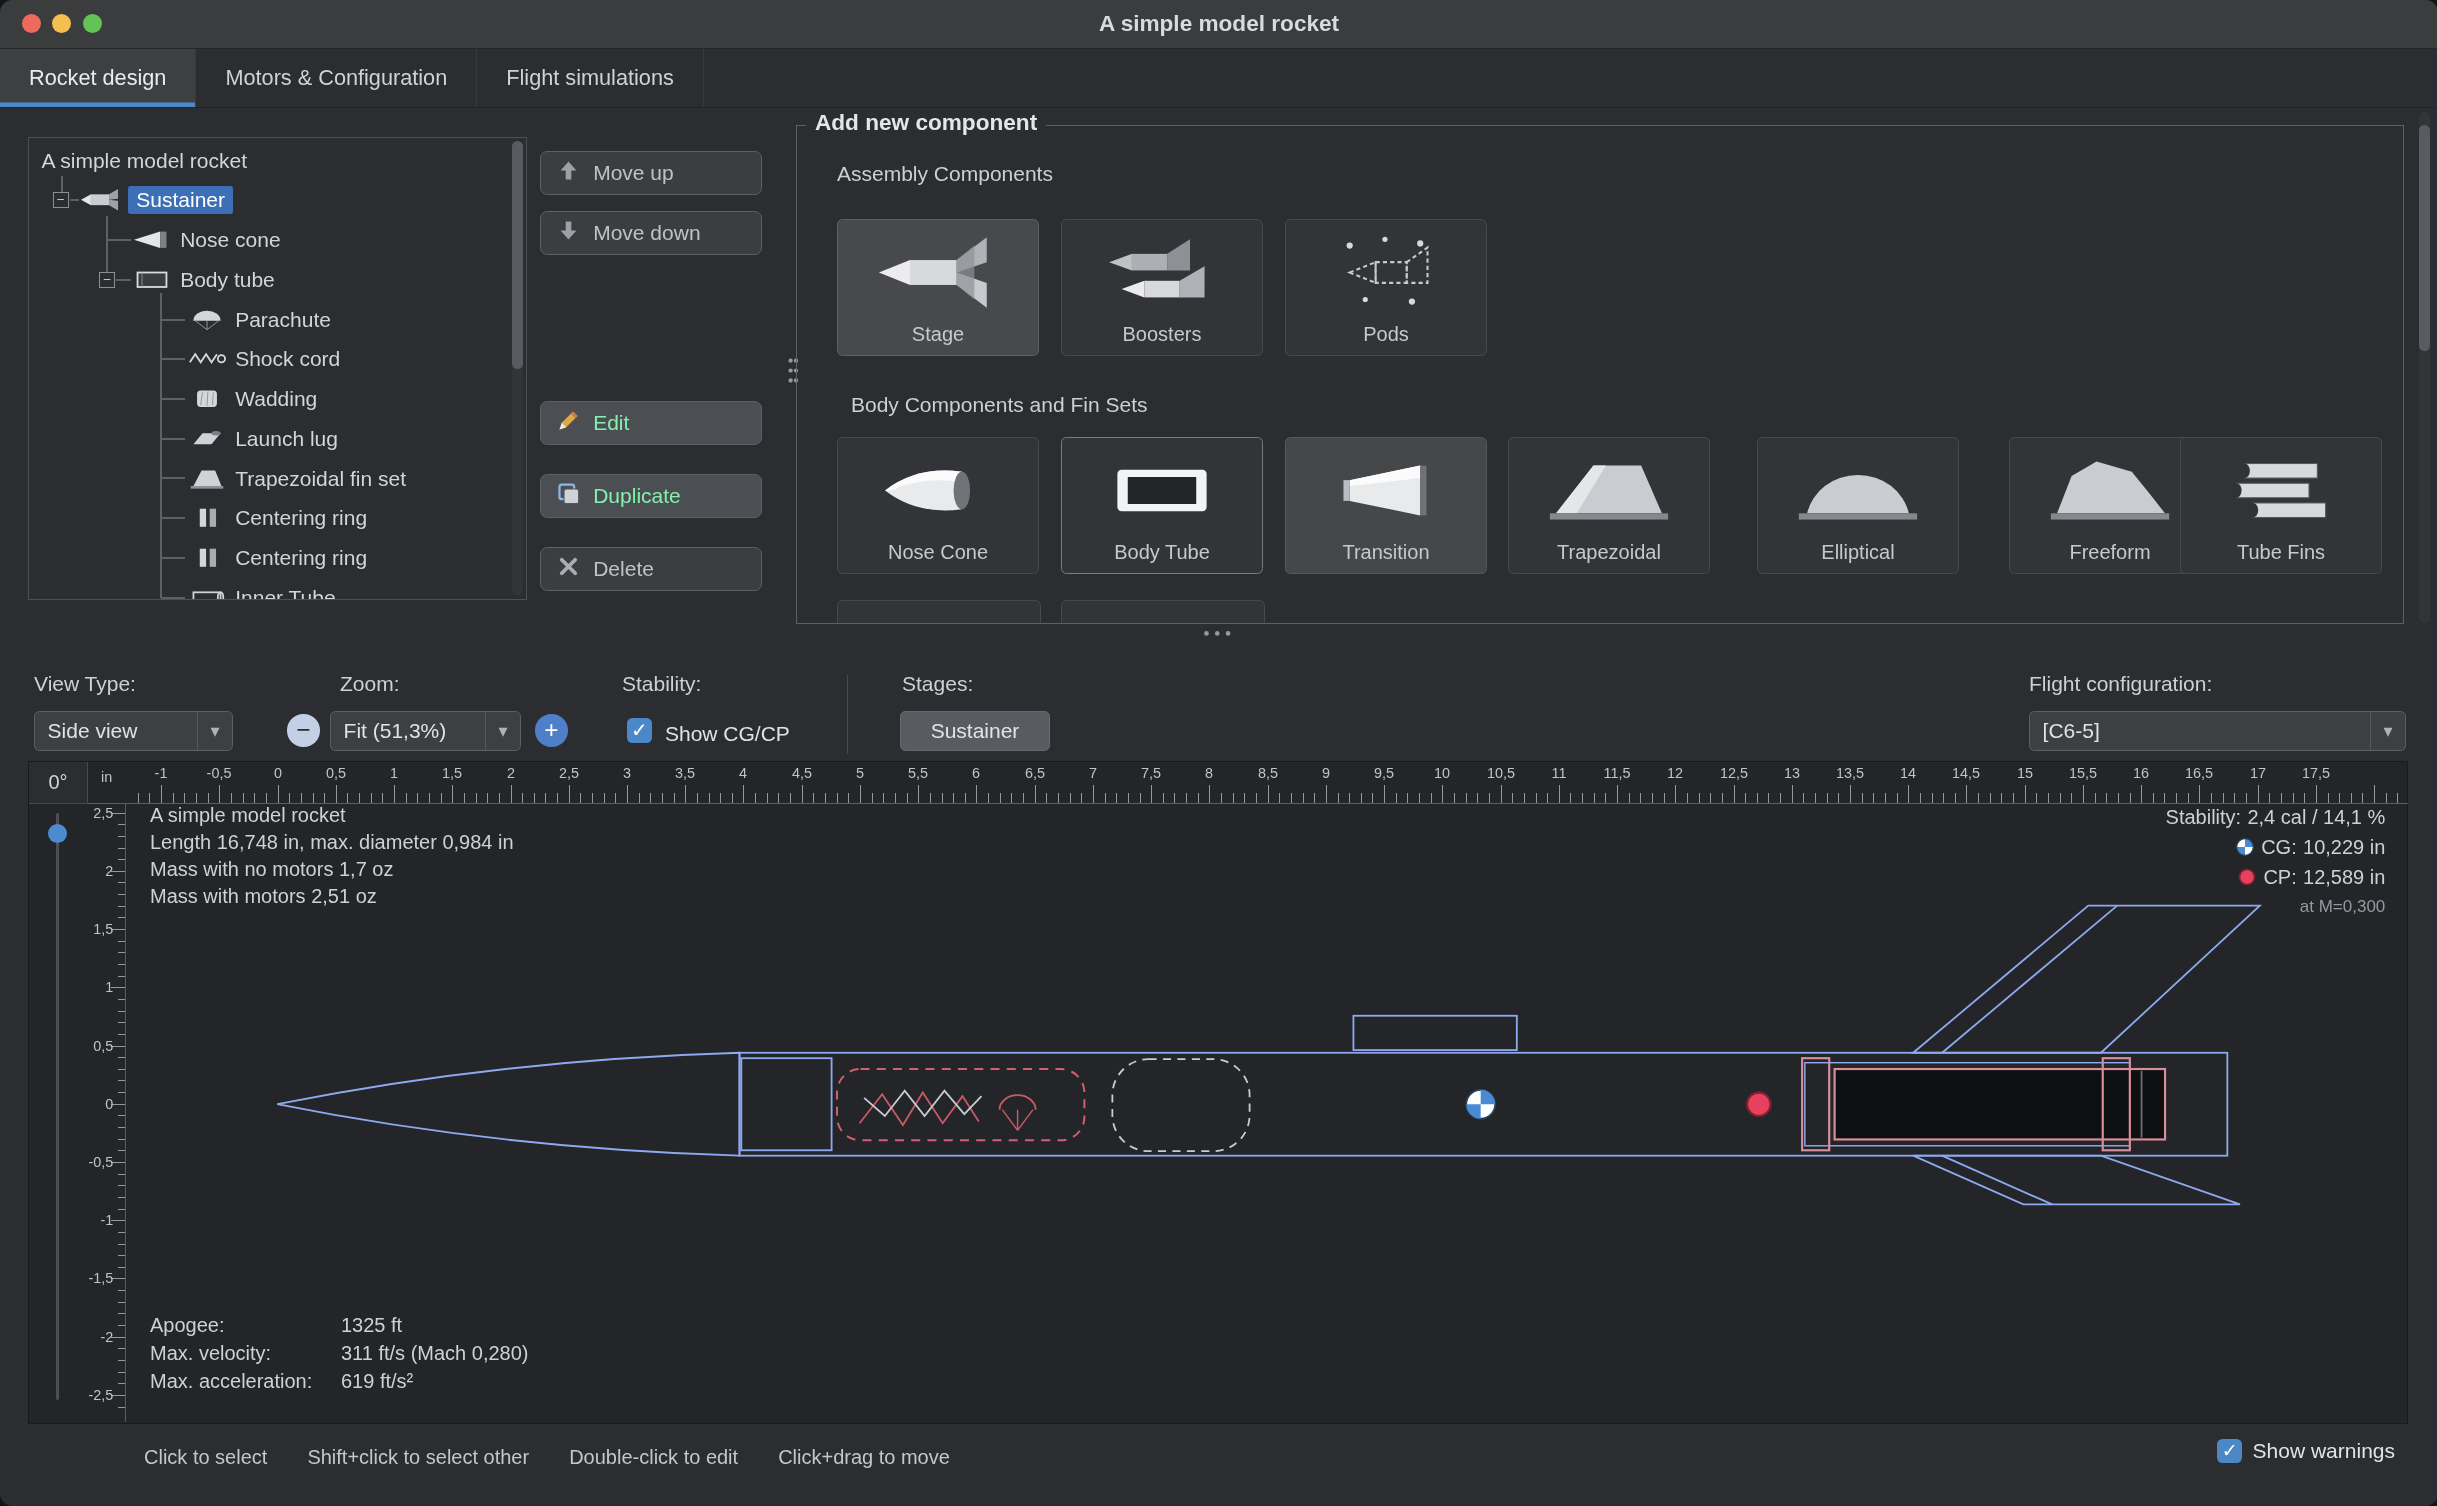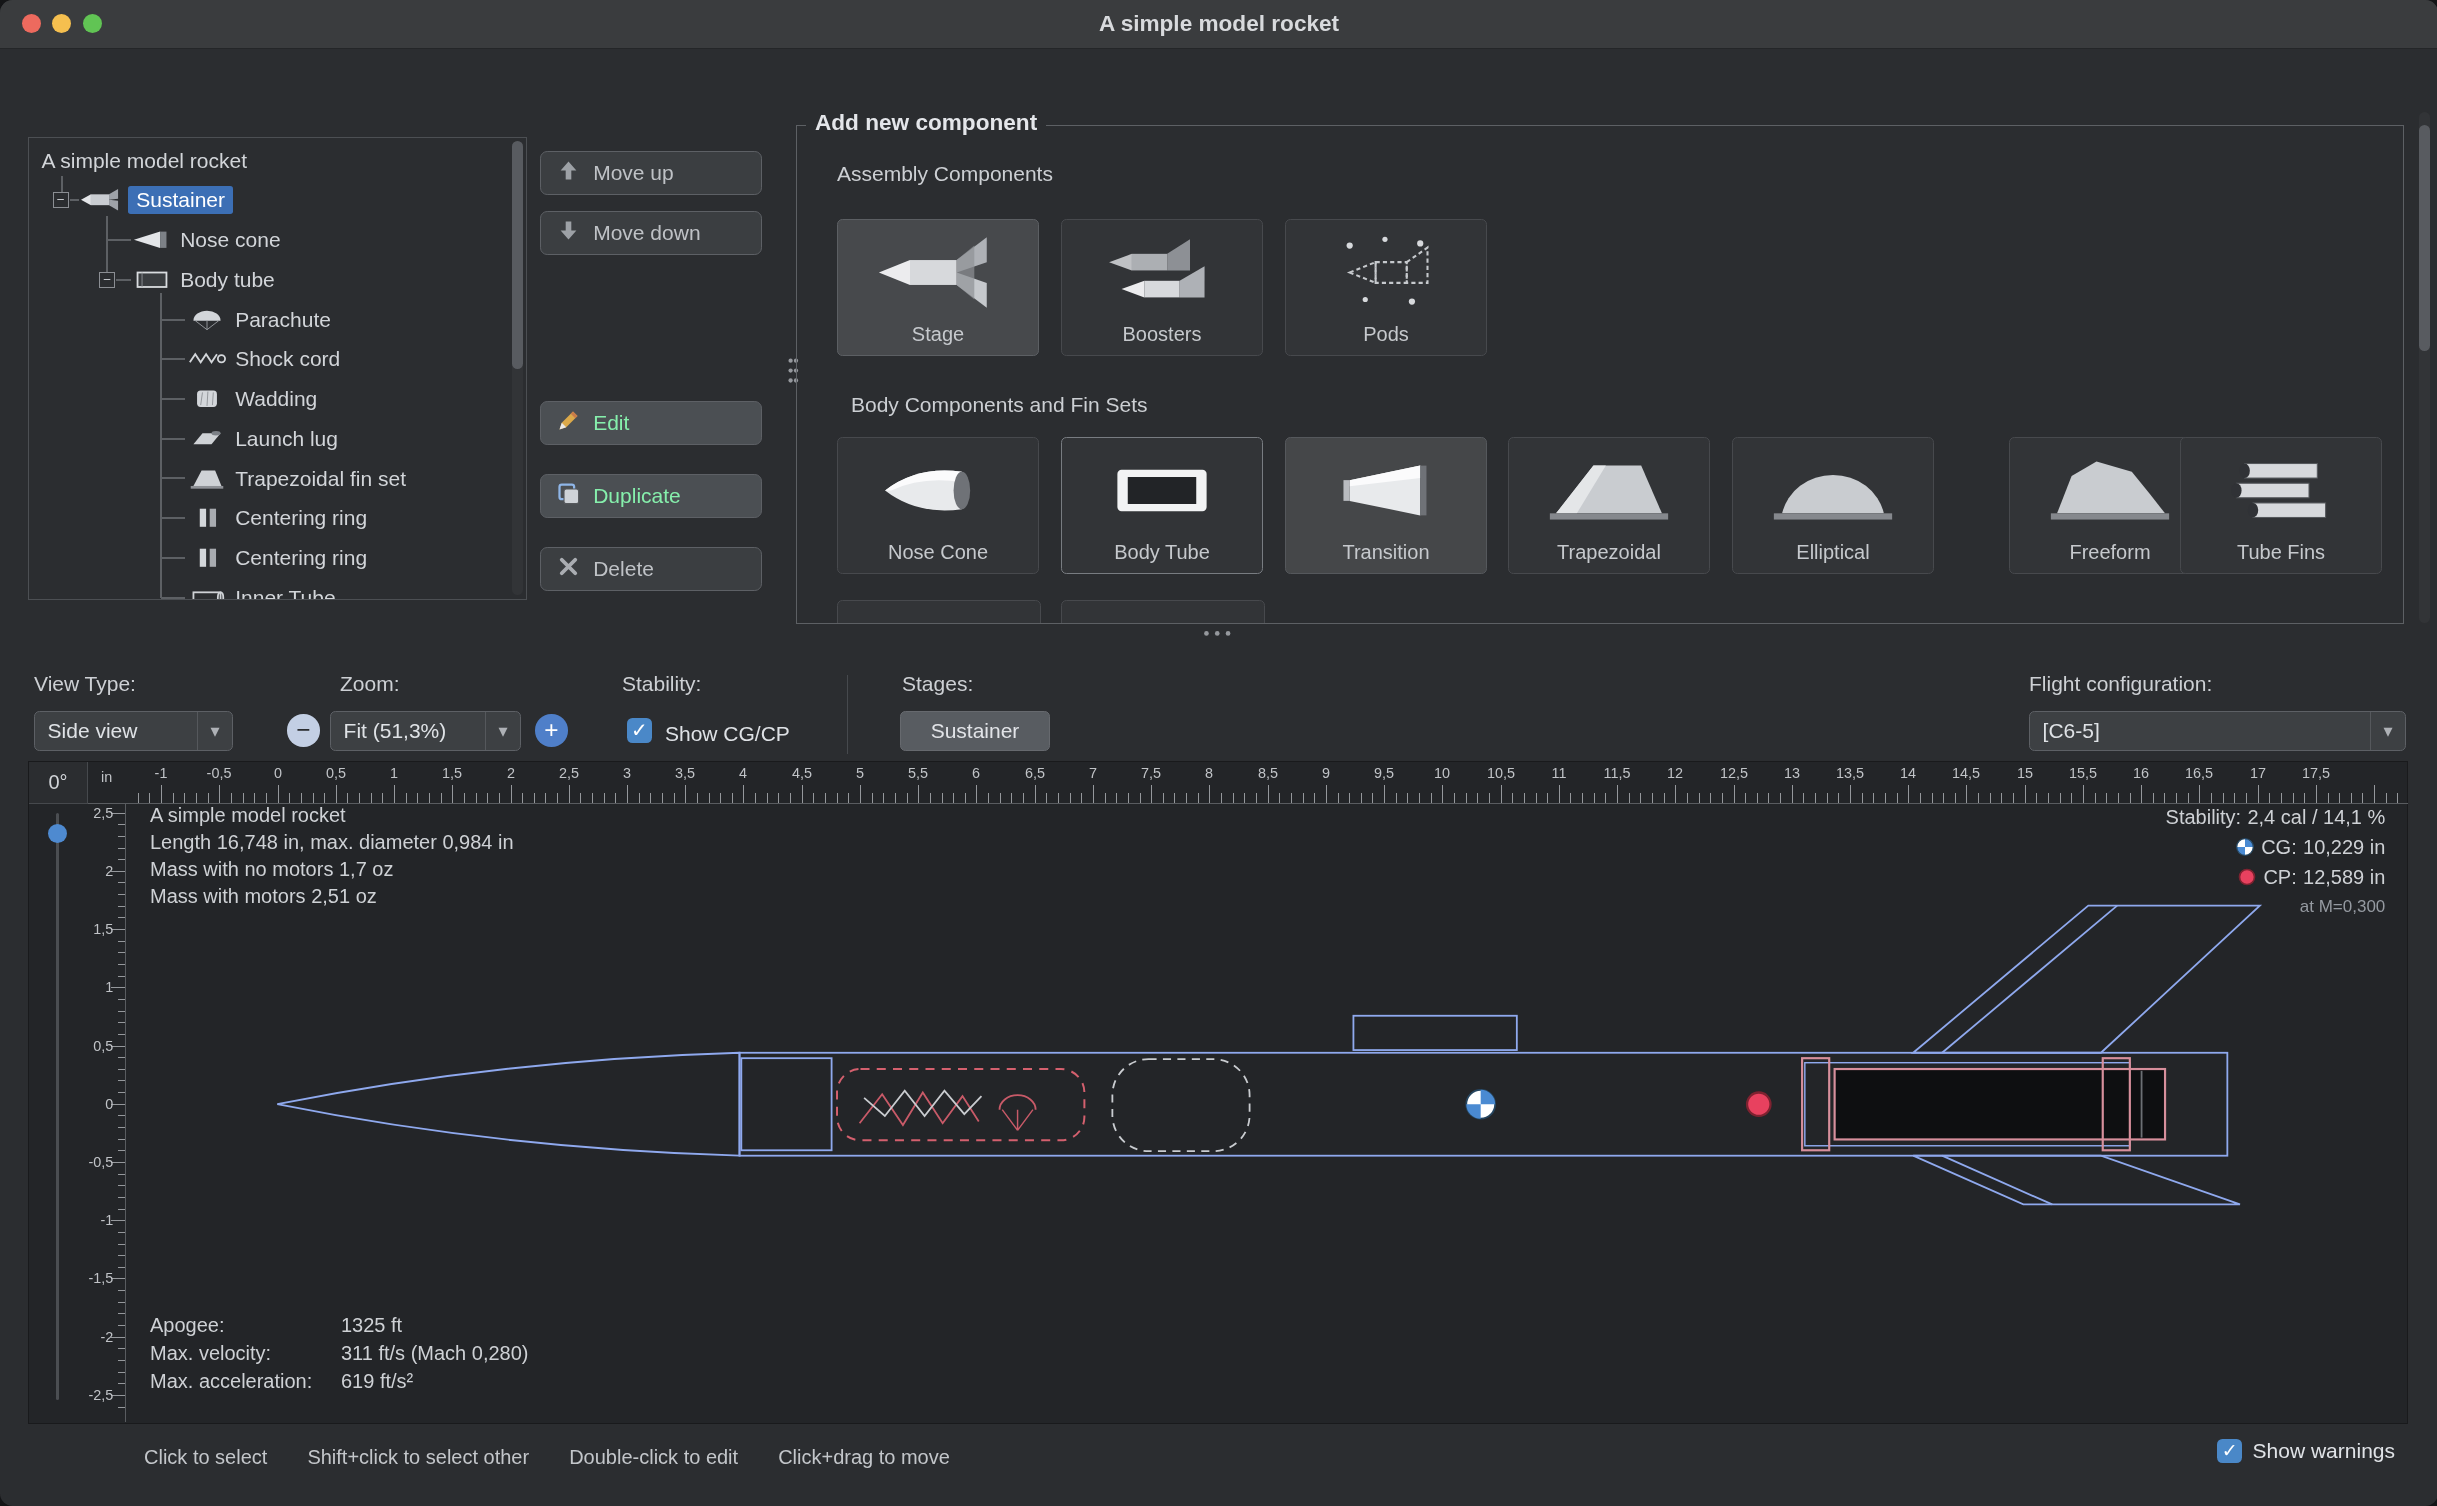--- a/index.html
+++ b/index.html
@@ -93,20 +93,25 @@
 
 <div id="window">
 
   <div class="titlebar">
     <span class="tl" style="left:21.7px;background:#ed6a5e"></span>
     <span class="tl" style="left:52px;background:#f5bf4f"></span>
     <span class="tl" style="left:83px;background:#61c454"></span>
     <div class="title">A simple model rocket</div>
   </div>
 
+  <div class="tabbar" id="tabbar">
+      <div class="tab active">Rocket design</div>
+      <div class="tab">Motors &amp; Configuration</div>
+      <div class="tab">Flight simulations</div>
+    </div>
 
   <div class="treepanel" id="treepanel">
     <div class="tline" style="left:32px;top:38px;width:1.8px;height:16.3px"></div>
     <div class="tbox" style="left:23.5px;top:54px">−</div>
     <div class="tline" style="left:41px;top:61px;width:9px;height:1.8px"></div>
     <div class="tline" style="left:77px;top:78px;width:1.8px;height:56px"></div>
     <div class="tline" style="left:78px;top:101px;width:24.4px;height:1.8px"></div>
     <div class="tbox" style="left:70px;top:134px">−</div>
     <div class="tline" style="left:87px;top:141px;width:15.3px;height:1.8px"></div>
     <div class="tline" style="left:131px;top:155px;width:1.8px;height:305px"></div>
@@ -345,21 +350,21 @@
           <div class="clabel">Transition</div>
         </div>
         <div class="cbtn" style="left: 711px; top: 311px;">
           <svg viewBox="0 0 130 80">
             <polygon points="14,62 50,16 96,16 116,62" fill="#c9ccd0"></polygon>
             <polygon points="14,62 50,16 62,16 34,62" fill="#e4e6e8"></polygon>
             <rect x="8" y="62" width="114" height="6" fill="#85888d"></rect>
           </svg>
           <div class="clabel">Trapezoidal</div>
         </div>
-        <div class="cbtn" style="left: 935px; top: 311px;">
+        <div class="cbtn" style="left: 960px; top: 311px;">
           <svg viewBox="0 0 130 80">
             <path d="M16 62 A50 46 0 0 1 114 62 Z" fill="#c9ccd0"></path>
             <rect x="8" y="62" width="114" height="6" fill="#85888d"></rect>
           </svg>
           <div class="clabel">Elliptical</div>
         </div>
         <div class="cbtn" style="left: 1212px; top: 311px;">
           <svg viewBox="0 0 130 80">
             <polygon points="14,62 28,26 52,12 86,22 104,44 118,62" fill="#c9ccd0"></polygon>
             <rect x="8" y="62" width="114" height="6" fill="#85888d"></rect>

